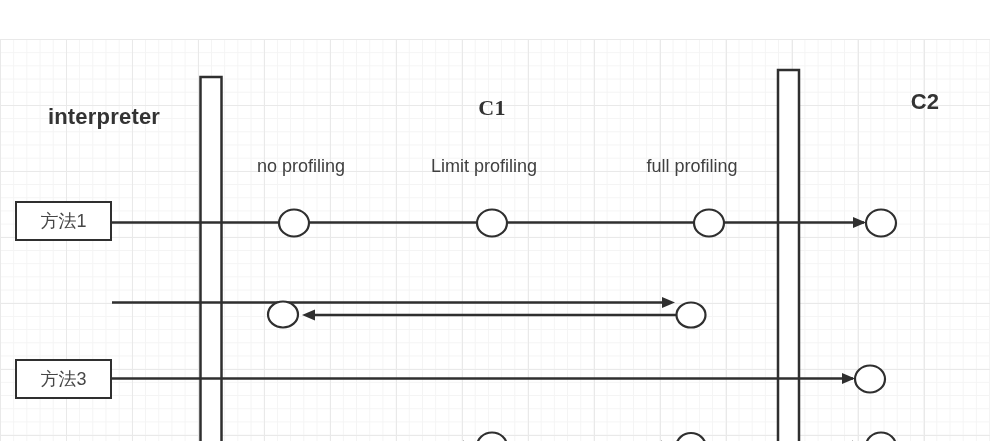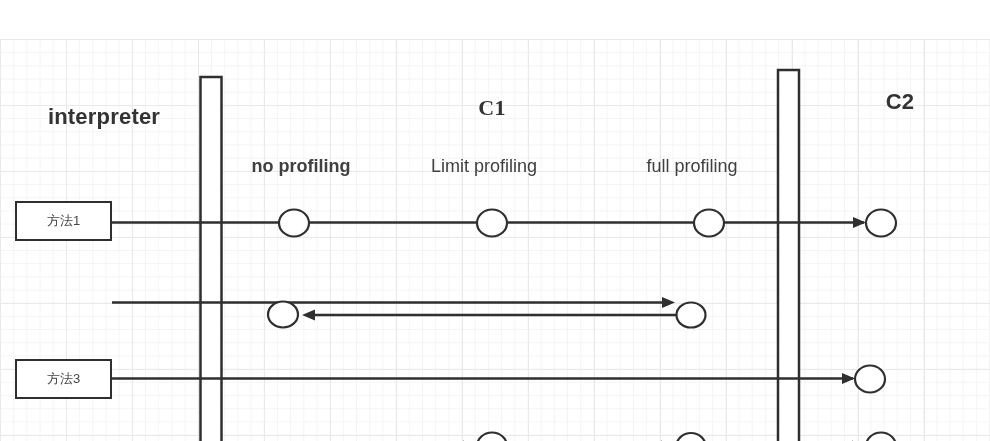--- a/index.html
+++ b/index.html
@@ -32,45 +32,45 @@
     position: absolute;
     text-align: center;
     font-weight: bold;
     font-size: 22px;
     color: #333333;
     line-height: 28px;
     letter-spacing: 0.2px;
   }
   .hdr.interpreter { left: 24px;  top: 64px; width: 160px; }
   .hdr.c1          { left: 452px; top: 55px; width: 80px; font-family: Liberation Serif, serif;  }
-  .hdr.c2          { left: 860px; top: 49px; width: 80px;  }
+  .hdr.c2          { left: 885px; top: 49px; width: 80px;  }
 
   .col-label {
     position: absolute;
     text-align: center;
     font-size: 18px;
     font-weight: 400;
     color: #404040;
     line-height: 24px;
   }
-  .col-label.no    { left: 221px; top: 115px; width: 160px; font-weight: bold; }
+  .col-label.no    { left: 221px; top: 115px; width: 160px; }
   .col-label.limit { left: 404px; top: 115px; width: 160px; }
   .col-label.full  { left: 612px; top: 115px; width: 160px; }
 
   .method-box {
     position: absolute;
     left: 15px;
     width: 97px;
     height: 40px;
     background: #ffffff;
     border: 2.5px solid #2f2f2f;
     display: flex;
     align-items: center;
     justify-content: center;
-    font-size: 13px;
+    font-size: 18px;
     color: #464646;
   }
   .method-box.m1 { top: 162px; }
   .method-box.m2 { top: 245px; }
   .method-box.m3 { top: 320px; }
   .method-box.m4 { top: 386px; }
 </style>
 </head>
 <body>
 

